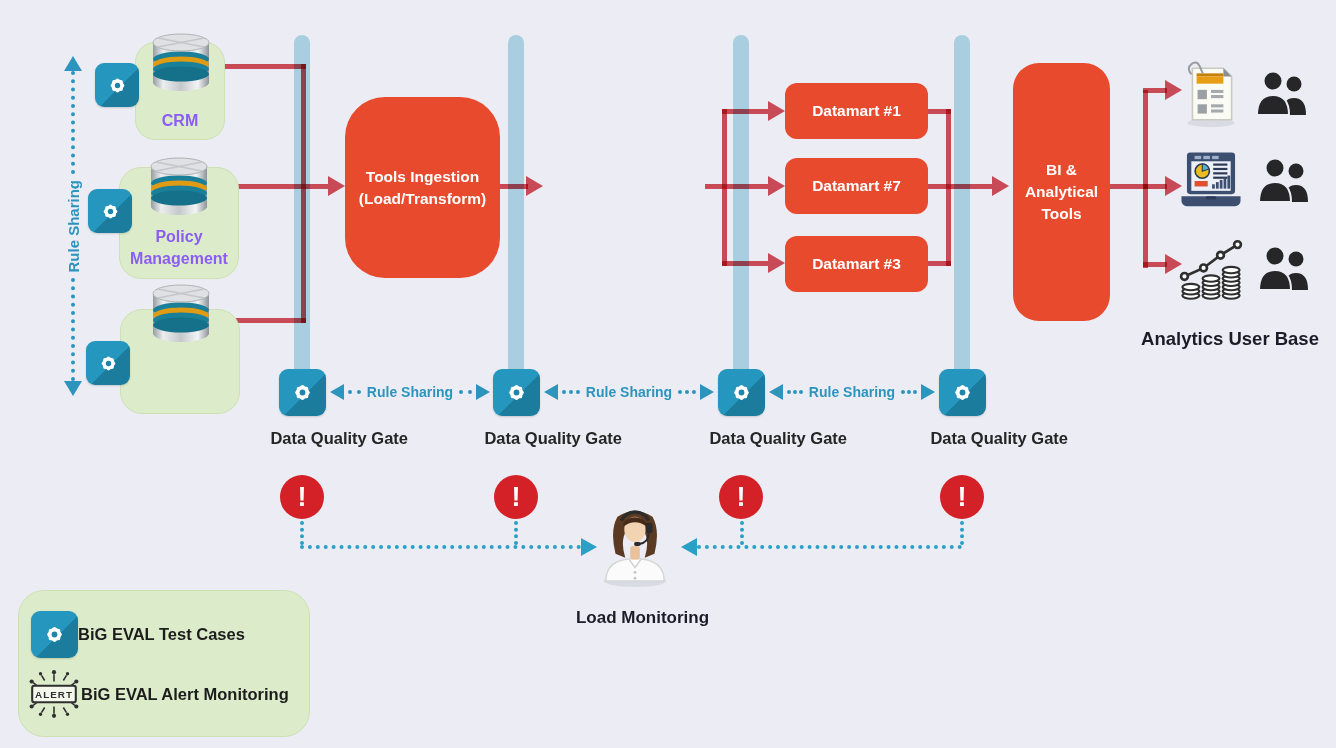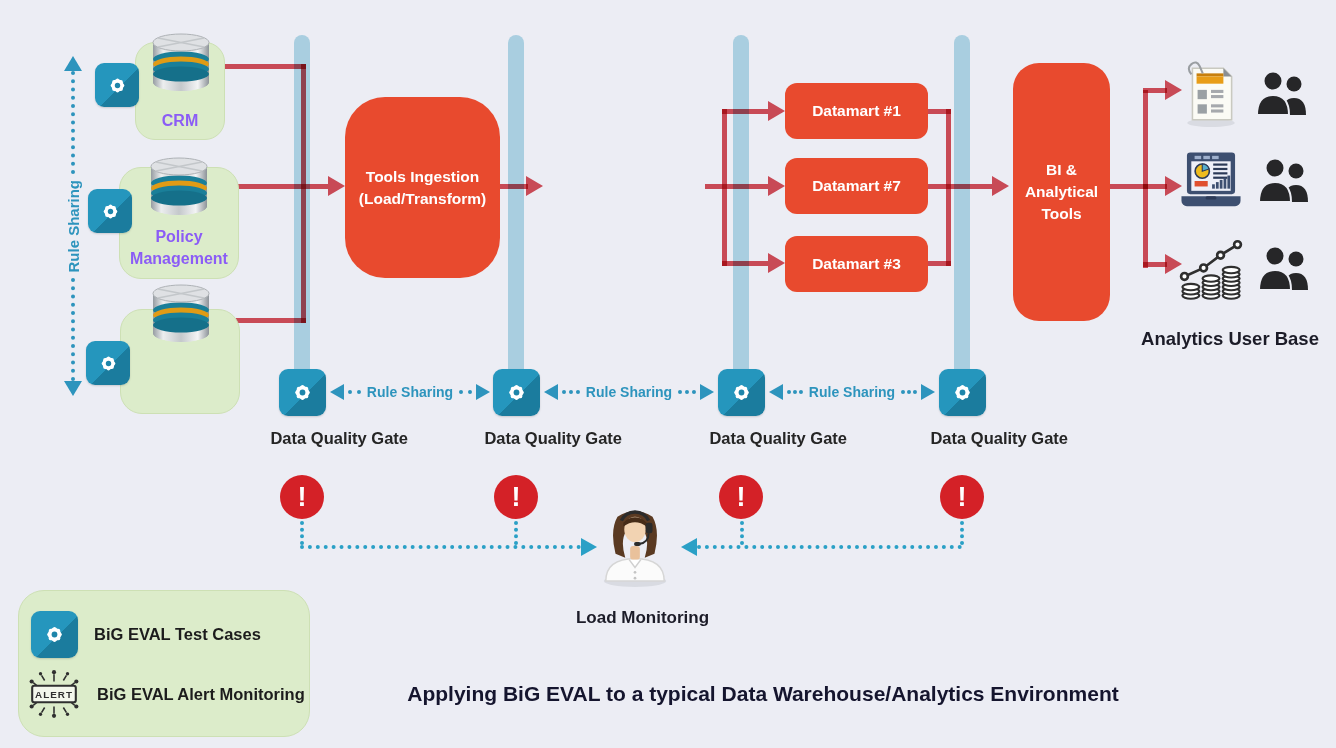--- a/index.html
+++ b/index.html
@@ -63,21 +63,21 @@
   
   .adot-h{position:absolute;height:0;border-top:4px dotted #2aa0c6;}
   .adot-v{position:absolute;width:0;border-left:4px dotted #2aa0c6;}
   .atri-r{position:absolute;width:0;height:0;border-top:9px solid transparent;border-bottom:9px solid transparent;border-left:16px solid #2aa0c6;}
   .atri-l{position:absolute;width:0;height:0;border-top:9px solid transparent;border-bottom:9px solid transparent;border-right:16px solid #2aa0c6;}
 
   .caption{position:absolute;text-align:center;font-weight:bold;color:#1c1c28;}
   .userrow{position:absolute;display:flex;align-items:center;gap:10px;}
 
   .legend{position:absolute;left:18px;top:590px;width:292px;height:147px;background:var(--green);border:1px solid #cde0b4;border-radius:26px;}
-  .legenditem{position:absolute;display:flex;align-items:center;gap:16px;}
+  .legenditem{position:absolute;display:flex;align-items:center;gap:0;}
   .legendlabel{font-weight:bold;font-size:16.5px;color:#1c1c1c;}
 
   .title{position:absolute;left:190px;right:0;top:682px;text-align:center;font-size:21px;font-weight:bold;color:#15152e;}
 </style>
 </head>
 <body>
 
 <div class="canvas">
 
   <svg width="0" height="0" style="position:absolute">
@@ -386,15 +386,14 @@
           <circle cx="13" cy="45.5" r="1.6"></circle>
             <circle cx="39" cy="45.5" r="1.6"></circle>
         </g>
         <rect x="5" y="18" width="42" height="16" rx="2" fill="#f3f7ec" stroke="#2f2f2f" stroke-width="2"></rect>
         <text x="26" y="30" text-anchor="middle" font-family="Liberation Sans, sans-serif" font-size="9.5" font-weight="bold" fill="#2f2f2f" letter-spacing="1">ALERT</text>
       </svg>
       <div class="legendlabel">BiG EVAL Alert Monitoring</div>
     </div>
   </div>
 
-  <div class="title">Applying BiG EVAL to a typical Data Warehouse/Analytics Environment</div>
 
 </div>
 
 </body></html>

